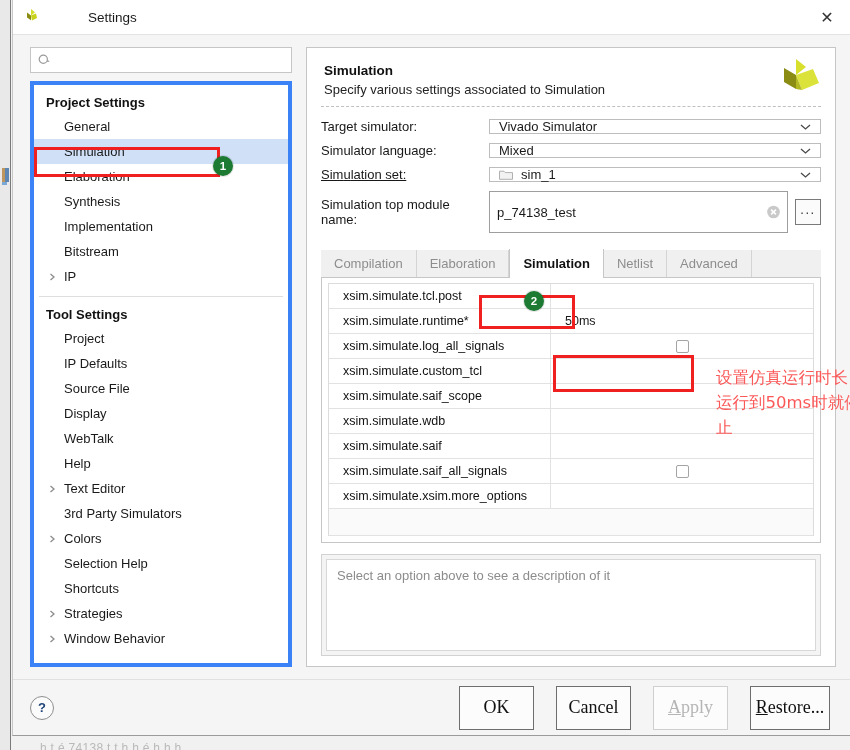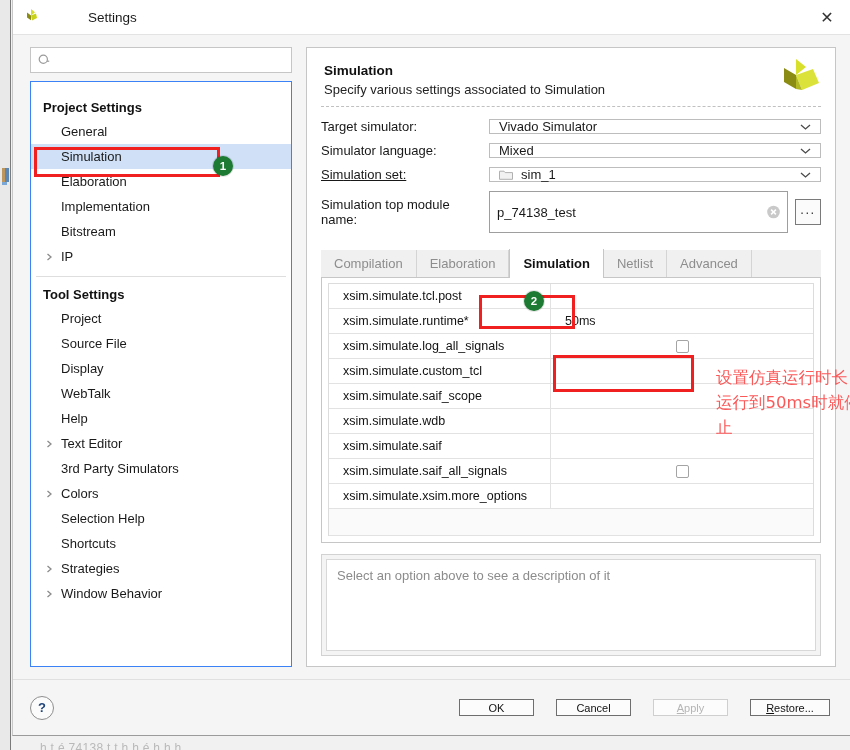--- a/index.html
+++ b/index.html
@@ -90,24 +90,24 @@
     height: 26px; background:#fff;
     border: 1px solid #c6c6c6;
     display: flex; align-items: center;
     padding-left: 7px;
     margin-bottom: 8px;
   }
   .magnifier { width: 13px; height: 13px; display:block; }
   #tree-panel {
     flex: 1;
     background: #fff;
-    border: 1px solid #3b82f6;
+    border: 4px solid #3b82f6;
     margin-bottom: 12px;
     overflow: hidden;
-    padding-top: 14px;
+    padding-top: 6px;
     position: relative;
   }
   .tree-group {
     font-weight: bold; font-size: 13px;
     padding: 4px 0 4px 12px; color:#111;
   }
   .tree-sep {
     height: 1px; background: #dedede; margin: 7px 5px 6px 5px;
   }
   .tree-item {
@@ -244,24 +244,24 @@
     position: relative;
   }
   #help-btn {
     width: 24px; height: 24px; border-radius: 50%;
     border: 1px solid #8e8e8e; background:#fbfbfb;
     display:flex;align-items:center;justify-content:center;
     font-size: 13px; font-weight:bold; color:#20457a; cursor:pointer;
   }
   #btn-group { position:absolute; right: 20px; display:flex; gap: 22px; }
   .dlg-btn {
-    width: 75px; height: 17px;
+    width: 75px; height: 44px;
     border: 1px solid #6e6e6e; background:#fcfcfc;
     display:flex;align-items:center;justify-content:center;
-    font-size: 11px; color:#111; cursor:pointer;
+    font-size: 18px; color:#111; cursor:pointer;font-family:Liberation Serif, serif;
   }
   .dlg-btn.disabled { border-color:#cfcfcf; color:#b5b5b5; cursor:default;}
   .dlg-btn .uk { text-decoration: underline; }
 
   
   .red-box {
     position: absolute; border: 3px solid #f02020;
     pointer-events: none; z-index: 40;
   }
   .badge {
@@ -321,37 +321,43 @@
         <div class="tree-item">
           <span>General</span>
         </div>
         <div class="tree-item selected">
           <span>Simulation</span>
         </div>
         <div class="tree-item">
           <span>Elaboration</span>
         </div>
         <div class="tree-item">
+          <span>Synthesis</span>
+        </div>
+        <div class="tree-item">
           <span>Implementation</span>
         </div>
         <div class="tree-item">
           <span>Bitstream</span>
         </div>
         <div class="tree-item">
           <svg class="arrow" viewBox="0 0 9 9">
             <polyline points="2.5,1.5 6,4.5 2.5,7.5" fill="none" stroke="#8c8c8c" stroke-width="1.3"></polyline>
           </svg>
           <span>IP</span>
         </div>
 
         <div class="tree-sep"></div>
 
         <div class="tree-group">Tool Settings</div>
         <div class="tree-item">
           <span>Project</span>
+        </div>
+        <div class="tree-item">
+          <span>IP Defaults</span>
         </div>
         <div class="tree-item">
           <span>Source File</span>
         </div>
         <div class="tree-item">
           <span>Display</span>
         </div>
         <div class="tree-item">
           <span>WebTalk</span>
         </div>

